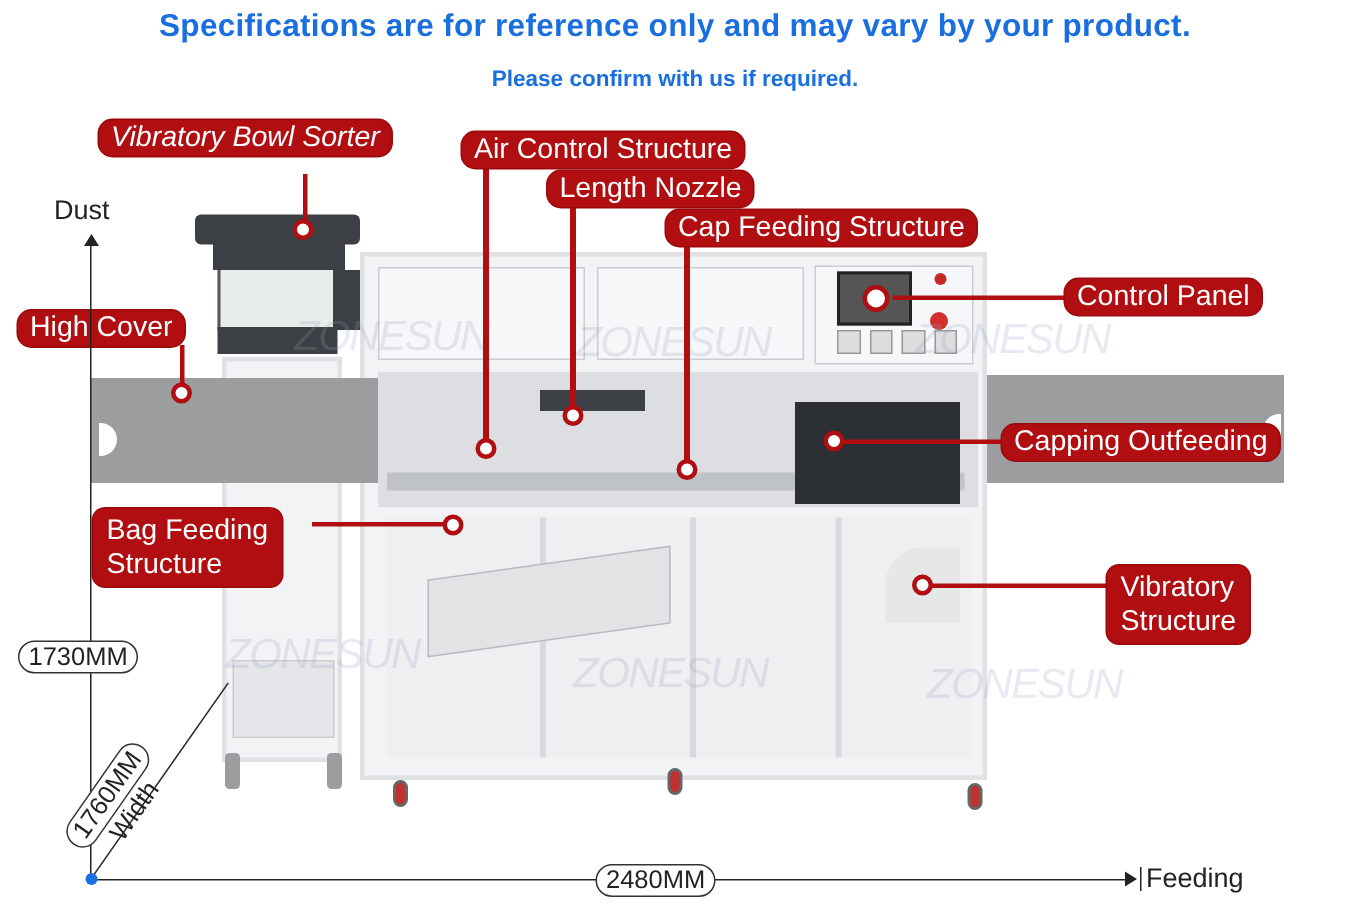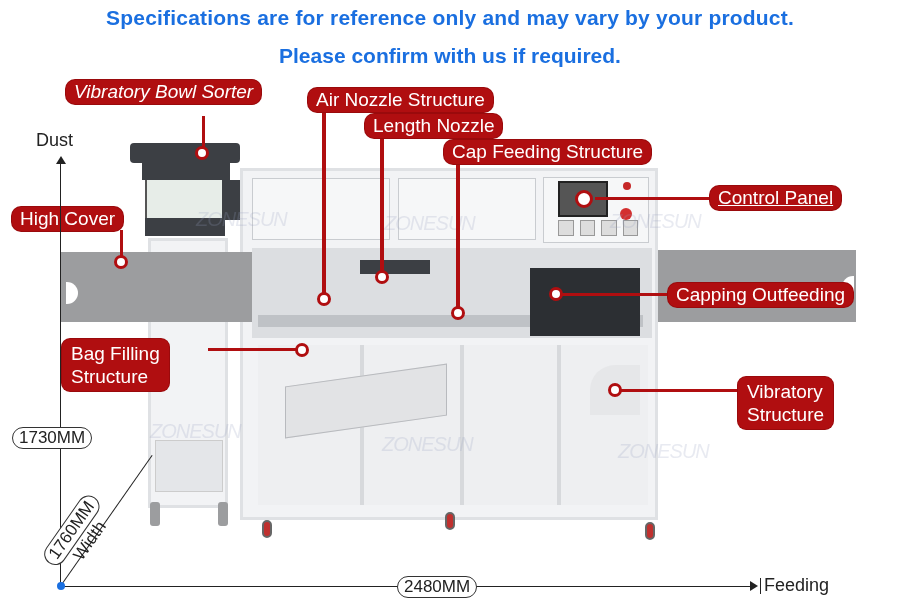--- a/index.html
+++ b/index.html
@@ -1,28 +1,28 @@
 <!DOCTYPE html>
 <html><head>
 <meta charset="utf-8">
 <style>
   html, body { margin:0; padding:0; background:#ffffff; }
   body { width:900px; height:611px; position:relative; overflow:hidden; font-family:"Liberation Sans", sans-serif; }
   .hdr { position:absolute; left:0; width:900px; text-align:center; color:#1a6fe0; font-weight:bold; font-family:"Liberation Sans", sans-serif; }
   .hdr1 { top:6px; font-size:21px; letter-spacing:0.2px; }
-  .hdr2 { top:44px; font-size:21px; }
+  .hdr2 { top:44px; font-size:15px; }
 
   
   .frame { position:absolute; background:#f2f3f5; border:3px solid #dfe1e4; box-sizing:border-box; }
   .panel { position:absolute; background:#f6f7f8; border:1px solid #c9ccd0; box-sizing:border-box; }
   .dark { position:absolute; background:#3c3f44; }
   .grey { position:absolute; background:#9c9d9f; }
   .lightgrey { position:absolute; background:#e4e6e9; }
   .wheel { position:absolute; width:10px; height:18px; background:#c0312f; border-radius:5px; border:2px solid #666; box-sizing:border-box; }
-  .wm { position:absolute; font-style:italic; font-size:20px; color:rgba(150,160,190,0.22); font-family:"Liberation Sans", sans-serif; letter-spacing:-1px; }
+  .wm { position:absolute; font-style:italic; font-size:28px; color:rgba(150,160,190,0.22); font-family:"Liberation Sans", sans-serif; letter-spacing:-1px; }
 
   
   .lbl { position:absolute; background:#b00e10; color:#fff; font-size:19px; line-height:22px; padding:1px 8px; border-radius:9px; white-space:nowrap; box-shadow:0 0 0 1px #9a0a0c; }
   .lbl.two { line-height:23px; padding:3px 9px; border-radius:8px; }
   .dot { position:absolute; width:14px; height:14px; border-radius:50%; background:#fff; border:3px solid #b00e10; box-sizing:border-box; }
   .line { position:absolute; background:#b00e10; }
 
   
   .axis { position:absolute; background:#222; }
   .dimtag { position:absolute; border:1px solid #333; border-radius:12px; background:#fff; font-size:17px; color:#222; padding:0 6px; line-height:20px; }
@@ -112,28 +112,28 @@
 <div class="line" style="left:560px;top:293px;width:110px;height:3px;"></div>
 <div class="dot" style="left:549px;top:287px;"></div>
 
 <div class="line" style="left:208px;top:348px;width:95px;height:3px;"></div>
 <div class="dot" style="left:295px;top:343px;"></div>
 
 <div class="line" style="left:615px;top:389px;width:125px;height:3px;"></div>
 <div class="dot" style="left:608px;top:383px;"></div>
 
 <div class="lbl" style="left:66px;top:80px;font-style:italic;">Vibratory Bowl Sorter</div>
-<div class="lbl" style="left:308px;top:88px;">Air Nozzle Structure</div>
+<div class="lbl" style="left:308px;top:88px;">Air Control Structure</div>
 <div class="lbl" style="left:365px;top:114px;">Length Nozzle</div>
 <div class="lbl" style="left:444px;top:140px;">Cap Feeding Structure</div>
-<div class="lbl" style="left:710px;top:186px;text-decoration:underline;">Control Panel</div>
+<div class="lbl" style="left:710px;top:186px;">Control Panel</div>
 <div class="lbl" style="left:12px;top:207px;">High Cover</div>
 <div class="lbl" style="left:668px;top:283px;">Capping Outfeeding</div>
 <div class="lbl two" style="left:62px;top:339px;">
-  <div>Bag Filling</div>
+  <div>Bag Feeding</div>
   <div>Structure</div>
 </div>
 <div class="lbl two" style="left:738px;top:377px;">
   <div>Vibratory</div>
   <div>Structure</div>
 </div>
 
 <div class="axis" style="left:60px;top:162px;width:1px;height:425px;"></div>
 <div style="position:absolute;left:56px;top:156px;width:0;height:0;border-left:5px solid transparent;border-right:5px solid transparent;border-bottom:8px solid #222;"></div>
 <div class="axis-label" style="left:36px;top:130px;">Dust</div>

